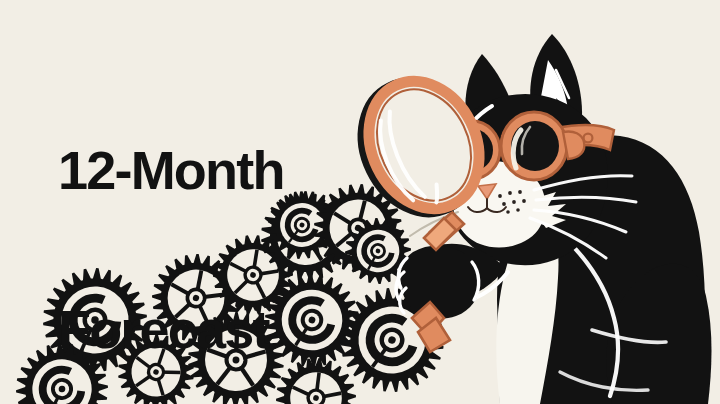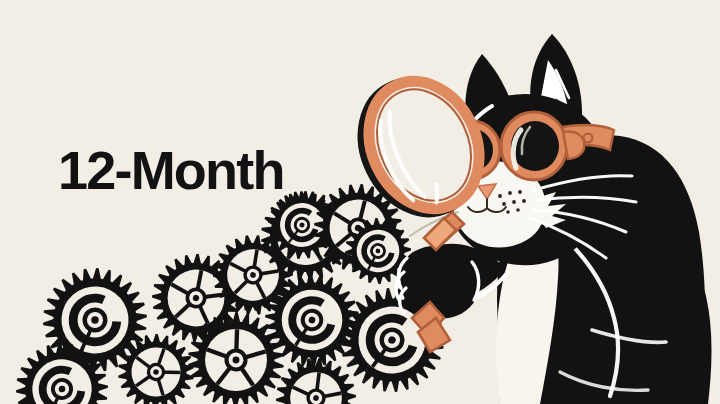--- a/index.html
+++ b/index.html
@@ -350,16 +350,17 @@
             <path d="M 408 100 C 394 122 390 162 402 192"></path>
             <path d="M 418 186 C 414 196 412 200 410 202"></path>
           </g>
         </g>
       </g>
     </g>
   </svg>
 
   <div id="title" style="color: rgb(18, 18, 18);">
     <span class="tline">12-Month</span>
+    <span class="tline">Forecast</span>
     
   </div>
 
 </div>
 
 </body></html>

